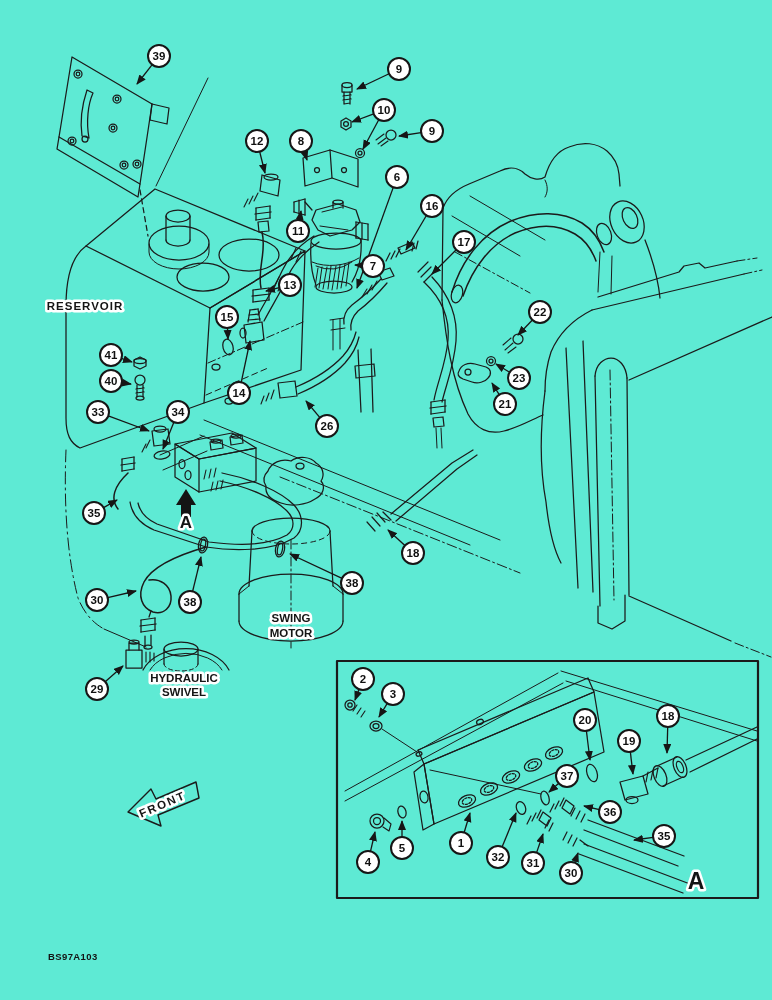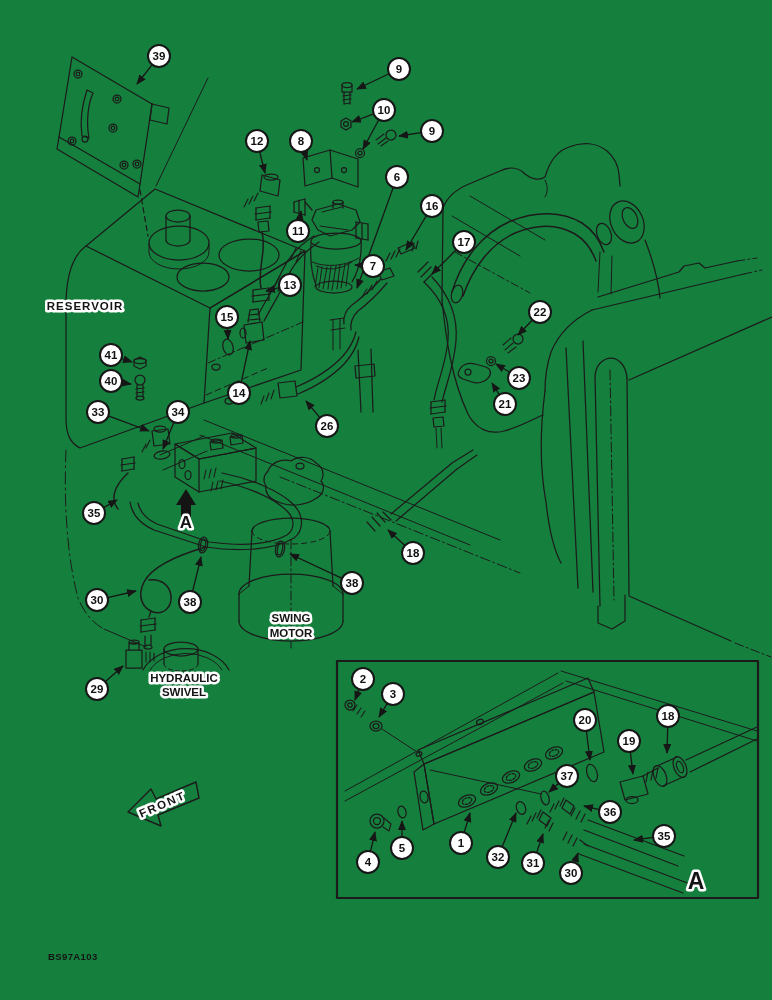--- a/index.html
+++ b/index.html
@@ -1,16 +1,16 @@
 <!DOCTYPE html>
 <html><head>
 <meta charset="utf-8">
 <style>
   html,body{margin:0;padding:0;background:#e8e8e8;}
-  #page{position:relative;width:772px;height:1000px;background:#15803d;overflow:hidden;
+  #page{position:relative;width:772px;height:1000px;background:#5eead4;overflow:hidden;
         font-family:"Liberation Sans",sans-serif;}
   svg{position:absolute;left:0;top:0;}
   .callout-circle{fill:#ffffff;stroke:#161616;stroke-width:2;}
   .callout-num{font:700 11.5px "Liberation Sans",sans-serif;text-anchor:middle;fill:#101010;}
   .leader{stroke:#161616;stroke-width:1.3;fill:none;}
   .diagram-label{font-family:"Liberation Sans",sans-serif;font-weight:700;fill:#141414;
                  paint-order:stroke;stroke:#ffffff;stroke-width:5;stroke-linejoin:round;
                  font-size:11.5px;text-anchor:middle;}
   .figure-code{font:700 9.5px "Liberation Sans",sans-serif;letter-spacing:.4px;fill:#141414;}
 </style>

